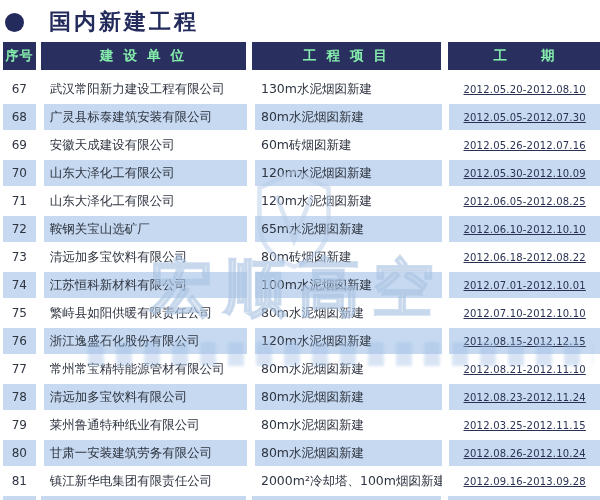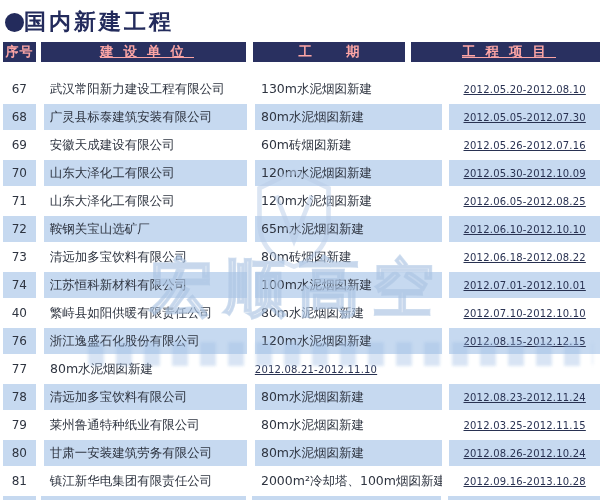--- a/index.html
+++ b/index.html
@@ -15,21 +15,21 @@
   .page{
     position:relative;
     width:600px;height:500px;
     background:#ffffff;
     overflow:hidden;
     font-family:"DejaVu Sans","Liberation Sans",sans-serif;
   }
   
   .title-bar{
     position:absolute;top:7px;left:5px;
-    display:flex;align-items:center;gap:0;
+    display:flex;align-items:center;gap:25px;
   }
   .bullet{
     width:19px;height:19px;border-radius:50%;
     background:var(--navy-title);flex:0 0 auto;
   }
   .title-text{
     font-size:22px;font-weight:bold;
     color:var(--navy-title);letter-spacing:3px;
     white-space:nowrap;
   }
@@ -37,26 +37,26 @@
   .table{position:absolute;top:42px;left:0;width:600px;}
   .row{display:flex;height:28px;align-items:flex-start;}
   .cell{display:flex;align-items:center;overflow:hidden;}
   .c1{width:33px;margin-left:3px;}
   .c2{width:205px;margin-left:5px;}
   .c3{width:189px;margin-left:6px;}
   .c4{width:152px;margin-left:7px;}
   
   .row.hdr{margin-bottom:6px;}
   .hdr .cell{
-    height:20px;background:var(--navy);
-    color:#fca5a5;font-weight:bold;font-size:13.5px;
+    height:28px;background:var(--navy);
+    color:#86efac;font-weight:bold;font-size:13.5px;
     justify-content:center;white-space:nowrap;
   }
   .hdr .c1{font-size:13px;letter-spacing:1px;}
-  .sp{letter-spacing:10px;padding-left:7px;text-decoration:underline;}
+  .sp{letter-spacing:10px;padding-left:7px;}
   .sp2{letter-spacing:34px;padding-left:34px;}
   
   .band{height:26px;background:transparent;}
   .drow.alt .band{background:var(--row-alt);}
   .cell-no{justify-content:center;font-size:12px;color:var(--text);}
   .cell-company,.cell-project{
     padding-left:6px;font-size:12.5px;color:var(--text);
     white-space:nowrap;
     margin-left:8px;
   }
@@ -90,22 +90,22 @@
 
   <div class="title-bar">
     <span class="bullet"></span>
     <span class="title-text">国内新建工程</span>
   </div>
 
   <div class="table">
     <div class="row hdr">
       <div class="cell c1">序号</div>
       <div class="cell c2 sp">建设单位</div>
+      <div class="cell c3 sp">工程项目</div>
       <div class="cell c4 sp2">工期</div>
-      <div class="cell c3 sp">工程项目</div>
     </div>
 
     <div>
         <div class="row drow">
     <div class="cell c1 band cell-no">67</div>
     <div class="cell c2 band cell-company">武汉常阳新力建设工程有限公司</div>
     <div class="cell c3 band cell-project">130m水泥烟囱新建</div>
     <div class="cell c4 band cell-period">2012.05.20-2012.08.10</div>
   </div>
         <div class="row drow alt">
@@ -144,33 +144,34 @@
     <div class="cell c3 band cell-project">80m砖烟囱新建</div>
     <div class="cell c4 band cell-period">2012.06.18-2012.08.22</div>
   </div>
         <div class="row drow alt">
     <div class="cell c1 band cell-no">74</div>
     <div class="cell c2 band cell-company">江苏恒科新材料有限公司</div>
     <div class="cell c3 band cell-project">100m水泥烟囱新建</div>
     <div class="cell c4 band cell-period">2012.07.01-2012.10.01</div>
   </div>
         <div class="row drow">
-    <div class="cell c1 band cell-no">40</div>
+    <div class="cell c1 band cell-no">75</div>
     <div class="cell c2 band cell-company">繁峙县如阳供暖有限责任公司</div>
     <div class="cell c3 band cell-project">80m水泥烟囱新建</div>
     <div class="cell c4 band cell-period">2012.07.10-2012.10.10</div>
   </div>
         <div class="row drow alt">
     <div class="cell c1 band cell-no">76</div>
     <div class="cell c2 band cell-company">浙江逸盛石化股份有限公司</div>
     <div class="cell c3 band cell-project">120m水泥烟囱新建</div>
     <div class="cell c4 band cell-period">2012.08.15-2012.12.15</div>
   </div>
         <div class="row drow">
     <div class="cell c1 band cell-no">77</div>
+    <div class="cell c2 band cell-company">常州常宝精特能源管材有限公司</div>
     <div class="cell c3 band cell-project">80m水泥烟囱新建</div>
     <div class="cell c4 band cell-period">2012.08.21-2012.11.10</div>
   </div>
         <div class="row drow alt">
     <div class="cell c1 band cell-no">78</div>
     <div class="cell c2 band cell-company">清远加多宝饮料有限公司</div>
     <div class="cell c3 band cell-project">80m水泥烟囱新建</div>
     <div class="cell c4 band cell-period">2012.08.23-2012.11.24</div>
   </div>
         <div class="row drow">
@@ -182,21 +183,21 @@
         <div class="row drow alt">
     <div class="cell c1 band cell-no">80</div>
     <div class="cell c2 band cell-company">甘肃一安装建筑劳务有限公司</div>
     <div class="cell c3 band cell-project">80m水泥烟囱新建</div>
     <div class="cell c4 band cell-period">2012.08.26-2012.10.24</div>
   </div>
         <div class="row drow">
     <div class="cell c1 band cell-no">81</div>
     <div class="cell c2 band cell-company">镇江新华电集团有限责任公司</div>
     <div class="cell c3 band cell-project">2000m²冷却塔、100m烟囱新建</div>
-    <div class="cell c4 band cell-period">2012.09.16-2013.10.28</div>
+    <div class="cell c4 band cell-period">2012.09.16-2013.09.28</div>
   </div>
       </div>
 
     <div class="row partial">
       <div class="cell c1 band"></div>
       <div class="cell c2 band"></div>
       <div class="cell c3 band"></div>
       <div class="cell c4 band"></div>
     </div>
   </div>

